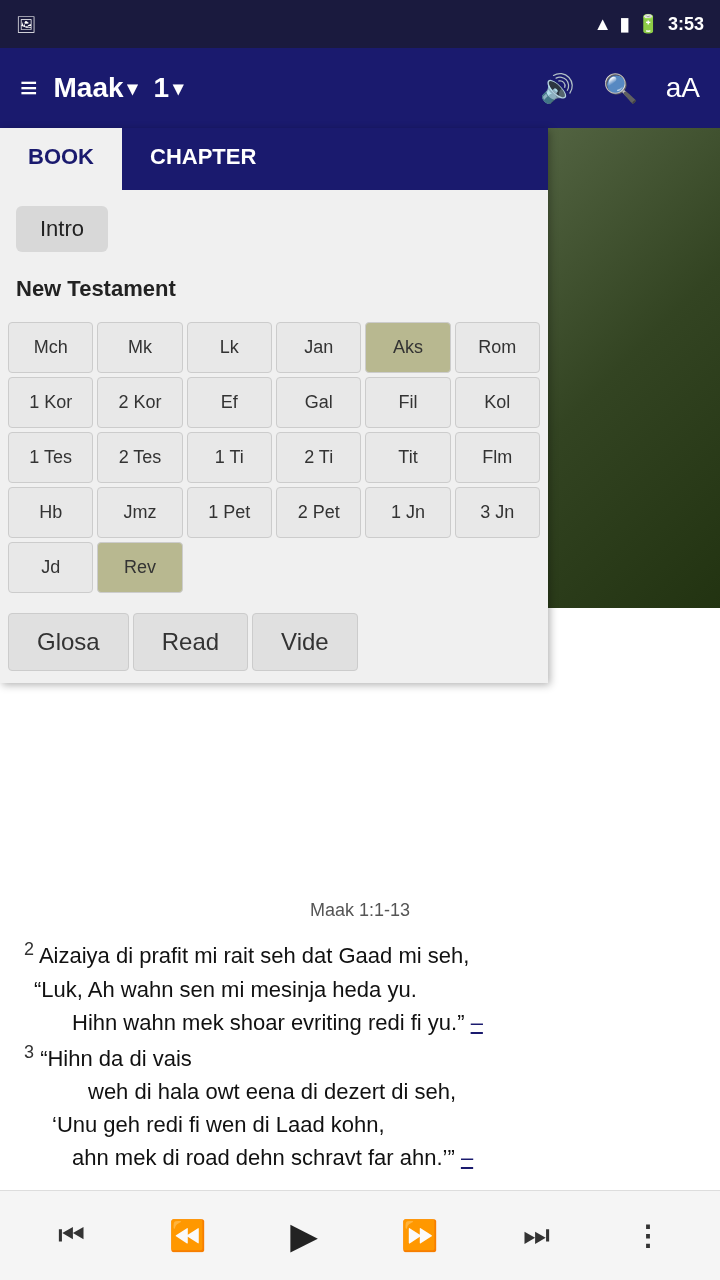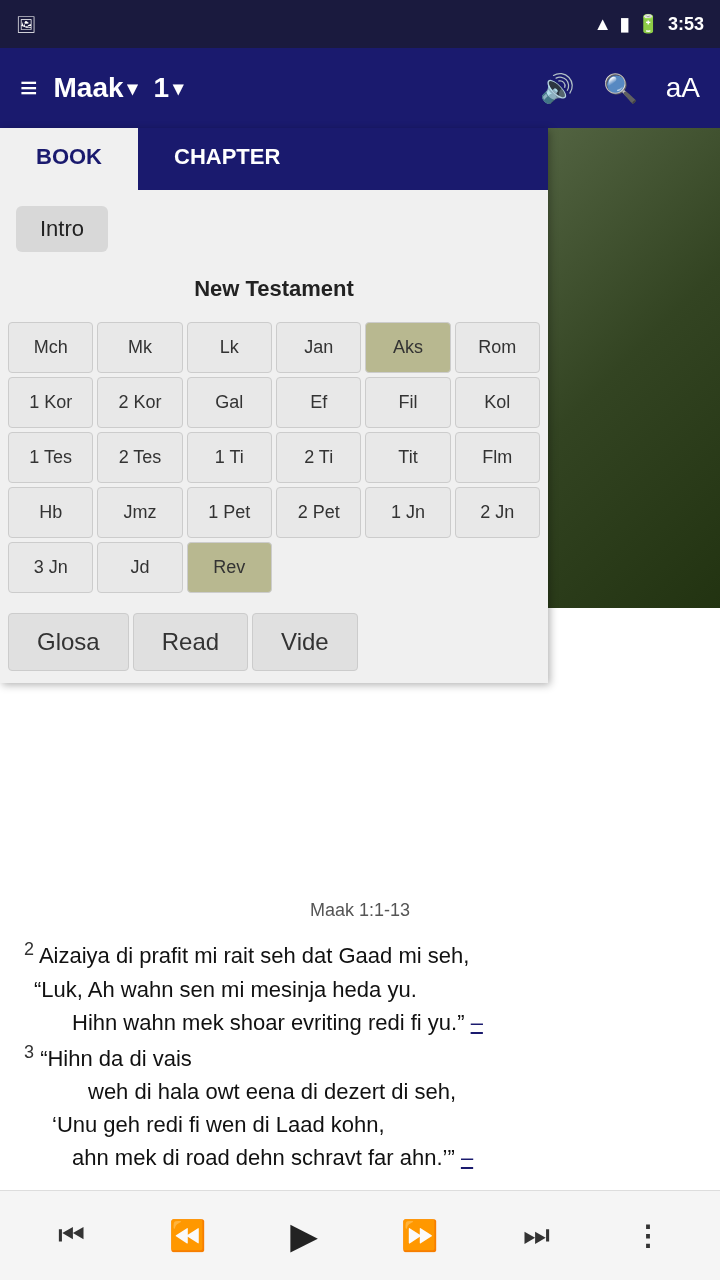--- a/index.html
+++ b/index.html
@@ -44,21 +44,21 @@
       z-index: 100;
       box-shadow: 2px 2px 8px rgba(0,0,0,0.3);
     }
 
     
     .tabs {
       display: flex;
       background: #1a1a6e;
     }
     .tab {
-      padding: 16px 36px;
+      padding: 16px 28px;
       color: white;
       font-size: 22px;
       font-weight: bold;
       cursor: pointer;
       border-bottom: 4px solid transparent;
     }
     .tab.active {
       background: #f0f0f0;
       color: #1a1a6e;
       border-bottom: 4px solid #f0f0f0;
@@ -75,21 +75,20 @@
       cursor: pointer;
       color: #222;
     }
 
     
     .section-header {
       padding: 8px 16px 12px 16px;
       font-size: 22px;
       font-weight: bold;
       color: #222;
-      text-align: center;
     }
 
     
     .book-grid {
       display: grid;
       grid-template-columns: repeat(6, 1fr);
       gap: 4px;
       padding: 8px 8px;
     }
     .book-btn {
@@ -262,38 +261,37 @@
 
     <div class="book-btn">Mch</div>
     <div class="book-btn">Mk</div>
     <div class="book-btn">Lk</div>
     <div class="book-btn">Jan</div>
     <div class="book-btn selected">Aks</div>
     <div class="book-btn">Rom</div>
 
     <div class="book-btn">1 Kor</div>
     <div class="book-btn">2 Kor</div>
+    <div class="book-btn">Ef</div>
     <div class="book-btn">Gal</div>
-    <div class="book-btn">Ef</div>
     <div class="book-btn">Fil</div>
     <div class="book-btn">Kol</div>
 
     <div class="book-btn">1 Tes</div>
     <div class="book-btn">2 Tes</div>
     <div class="book-btn">1 Ti</div>
     <div class="book-btn">2 Ti</div>
     <div class="book-btn">Tit</div>
     <div class="book-btn">Flm</div>
 
     <div class="book-btn">Hb</div>
     <div class="book-btn">Jmz</div>
     <div class="book-btn">1 Pet</div>
     <div class="book-btn">2 Pet</div>
     <div class="book-btn">1 Jn</div>
-    <div class="book-btn">2 Jn</div>
 
     <div class="book-btn">3 Jn</div>
     <div class="book-btn">Jd</div>
     <div class="book-btn selected">Rev</div>
     <div class="book-btn" style="background:transparent; border-color:transparent;"></div>
     <div class="book-btn" style="background:transparent; border-color:transparent;"></div>
     <div class="book-btn" style="background:transparent; border-color:transparent;"></div>
   </div>
 
   <div class="action-btns">

